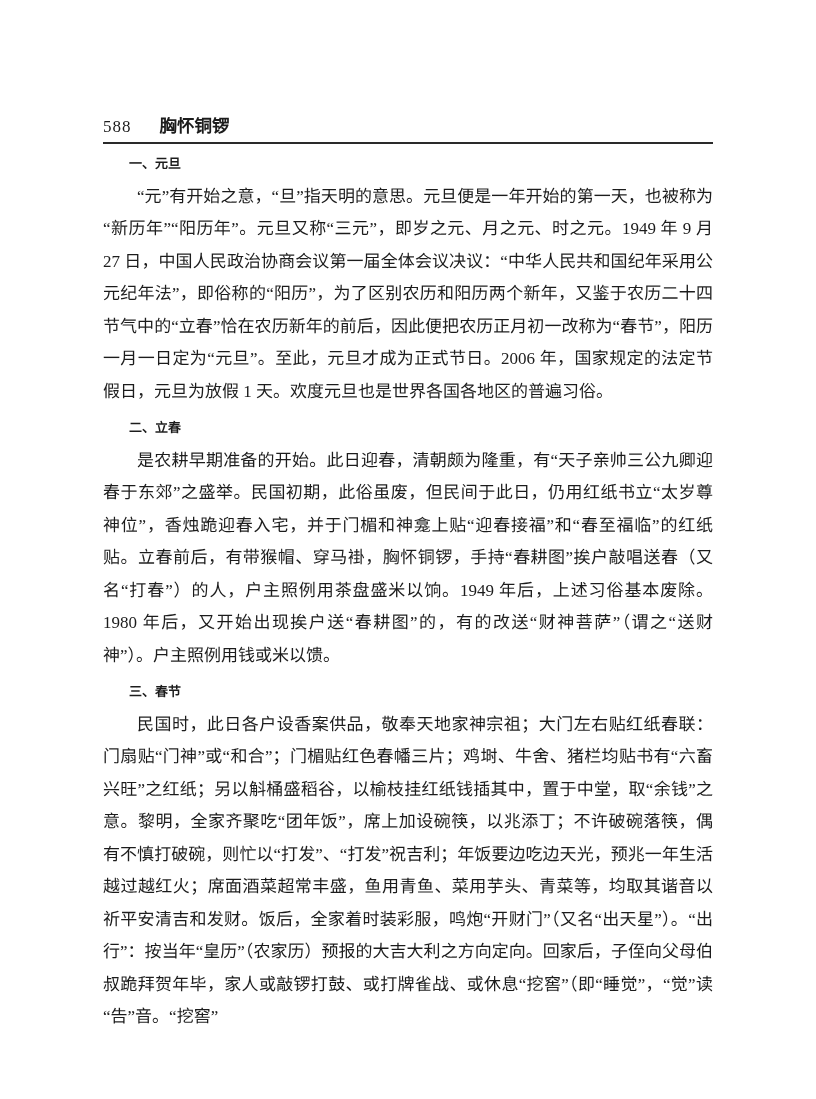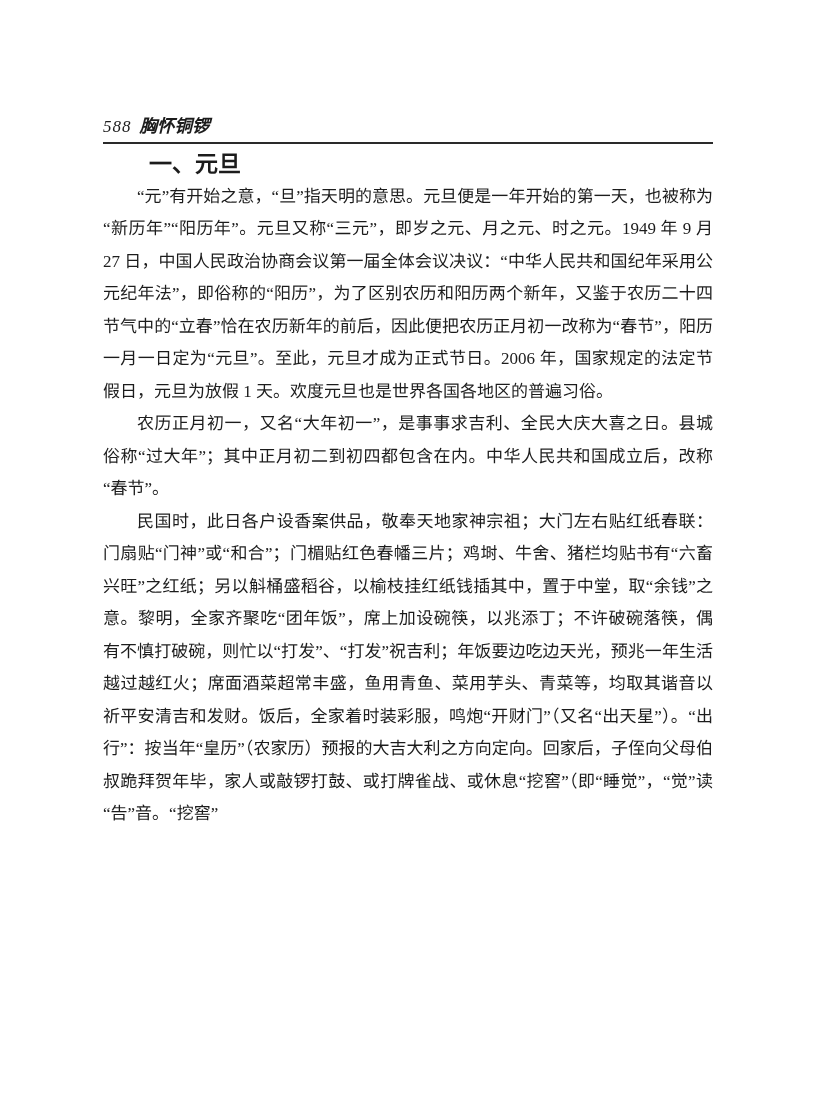--- a/index.html
+++ b/index.html
@@ -18,24 +18,23 @@
   }
   .content {
     position: absolute;
     left: 103px;
     top: 112px;
     width: 610px;
   }
   .running-header {
     display: flex;
     align-items: baseline;
-    gap: 8px;
+    gap: 28px;
     border-bottom: 2px solid #2a2a2a;
     padding-bottom: 5px;
-    font-style: italic;
   }
   .page-num {
     font-size: 17px;
     letter-spacing: 1px;
   }
   .book-title {
     font-family: "Liberation Sans", sans-serif;
     font-weight: bold;
     font-size: 17.5px;
   }
@@ -44,21 +43,21 @@
     line-height: 32.5px;
     text-align: justify;
     text-justify: inter-character;
   }
   .intro {
     margin: 10px 0 0 0;
   }
   h2.sec {
     font-family: "Liberation Sans", sans-serif;
     font-weight: bold;
-    font-size: 23px;
+    font-size: 13px;
     line-height: 32.5px;
     margin: 4px 0 0 0;
     text-indent: 2em;
   }
   p.para {
     margin: 0;
     text-indent: 2em;
   }
   section {
     margin: 0;
@@ -75,21 +74,23 @@
       <span class="book-title">胸怀铜锣</span>
     </div>
 
 
     <section>
       <h2 class="sec">一、元旦</h2>
       <p class="body-text para">“元”有开始之意，“旦”指天明的意思。元旦便是一年开始的第一天，也被称为“新历年”“阳历年”。元旦又称“三元”，即岁之元、月之元、时之元。1949 年 9 月 27 日，中国人民政治协商会议第一届全体会议决议：“中华人民共和国纪年采用公元纪年法”，即俗称的“阳历”，为了区别农历和阳历两个新年，又鉴于农历二十四节气中的“立春”恰在农历新年的前后，因此便把农历正月初一改称为“春节”，阳历一月一日定为“元旦”。至此，元旦才成为正式节日。2006 年，国家规定的法定节假日，元旦为放假 1 天。欢度元旦也是世界各国各地区的普遍习俗。</p>
     </section>
 
     <section>
+      <h2 class="sec">二、立春</h2>
+      <p class="body-text para">是农耕早期准备的开始。此日迎春，清朝颇为隆重，有“天子亲帅三公九卿迎春于东郊”之盛举。民国初期，此俗虽废，但民间于此日，仍用红纸书立“太岁尊神位”，香烛跪迎春入宅，并于门楣和神龛上贴“迎春接福”和“春至福临”的红纸贴。立春前后，有带猴帽、穿马褂，胸怀铜锣，手持“春耕图”挨户敲唱送春（又名“打春”）的人，户主照例用茶盘盛米以饷。1949 年后，上述习俗基本废除。1980 年后，又开始出现挨户送“春耕图”的，有的改送“财神菩萨”（谓之“送财神”）。户主照例用钱或米以馈。</p>
     </section>
 
     <section>
-      <p class="body-text para">农历正月初一，又名“大年初一”，是事事求吉利、全民大庆大喜之日。县城俗称“过大年”；其中正月初二到初四都包含在内。中华人民共和国成立后，改称“春节”。</p>
+      <h2 class="sec">三、春节</h2>
       <p class="body-text para">民国时，此日各户设香案供品，敬奉天地家神宗祖；大门左右贴红纸春联：门扇贴“门神”或“和合”；门楣贴红色春幡三片；鸡埘、牛舍、猪栏均贴书有“六畜兴旺”之红纸；另以斛桶盛稻谷，以榆枝挂红纸钱插其中，置于中堂，取“余钱”之意。黎明，全家齐聚吃“团年饭”，席上加设碗筷，以兆添丁；不许破碗落筷，偶有不慎打破碗，则忙以“打发”、“打发”祝吉利；年饭要边吃边天光，预兆一年生活越过越红火；席面酒菜超常丰盛，鱼用青鱼、菜用芋头、青菜等，均取其谐音以祈平安清吉和发财。饭后，全家着时装彩服，鸣炮“开财门”（又名“出天星”）。“出行”：按当年“皇历”（农家历）预报的大吉大利之方向定向。回家后，子侄向父母伯叔跪拜贺年毕，家人或敲锣打鼓、或打牌雀战、或休息“挖窖”（即“睡觉”，“觉”读“告”音。“挖窖”</p>
     </section>
 
   </div>
 </div>
 
 </body></html>

